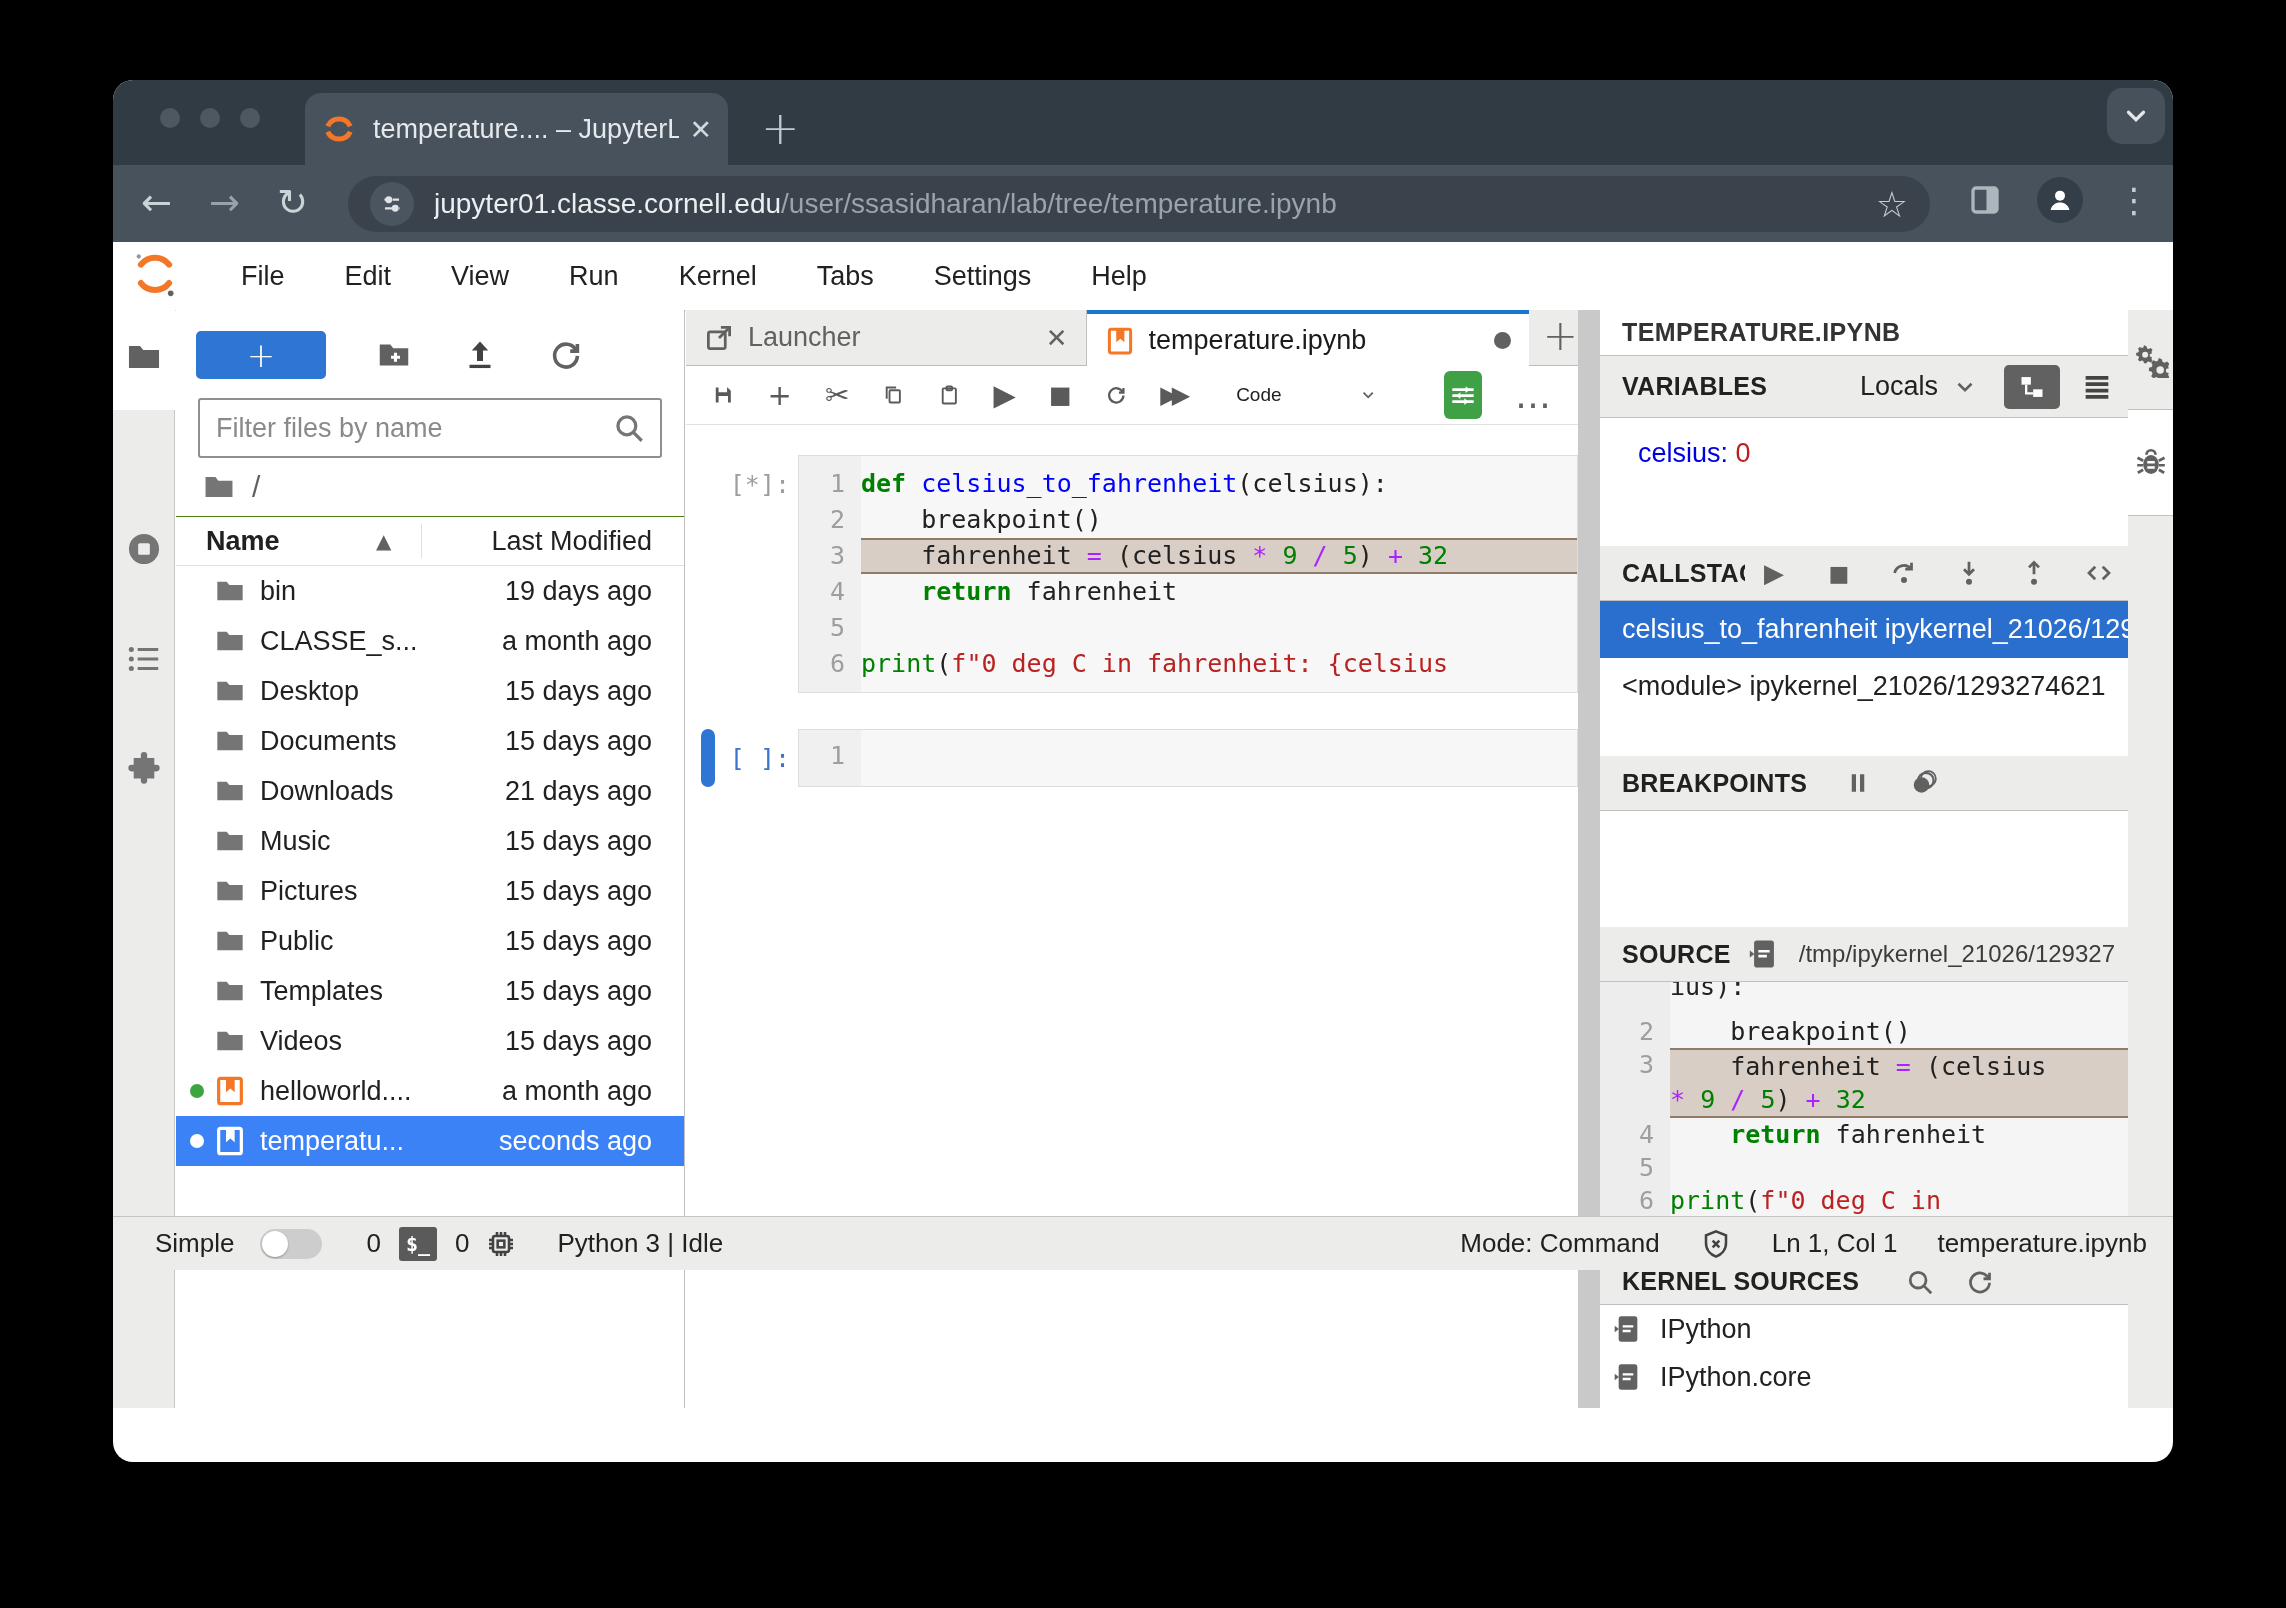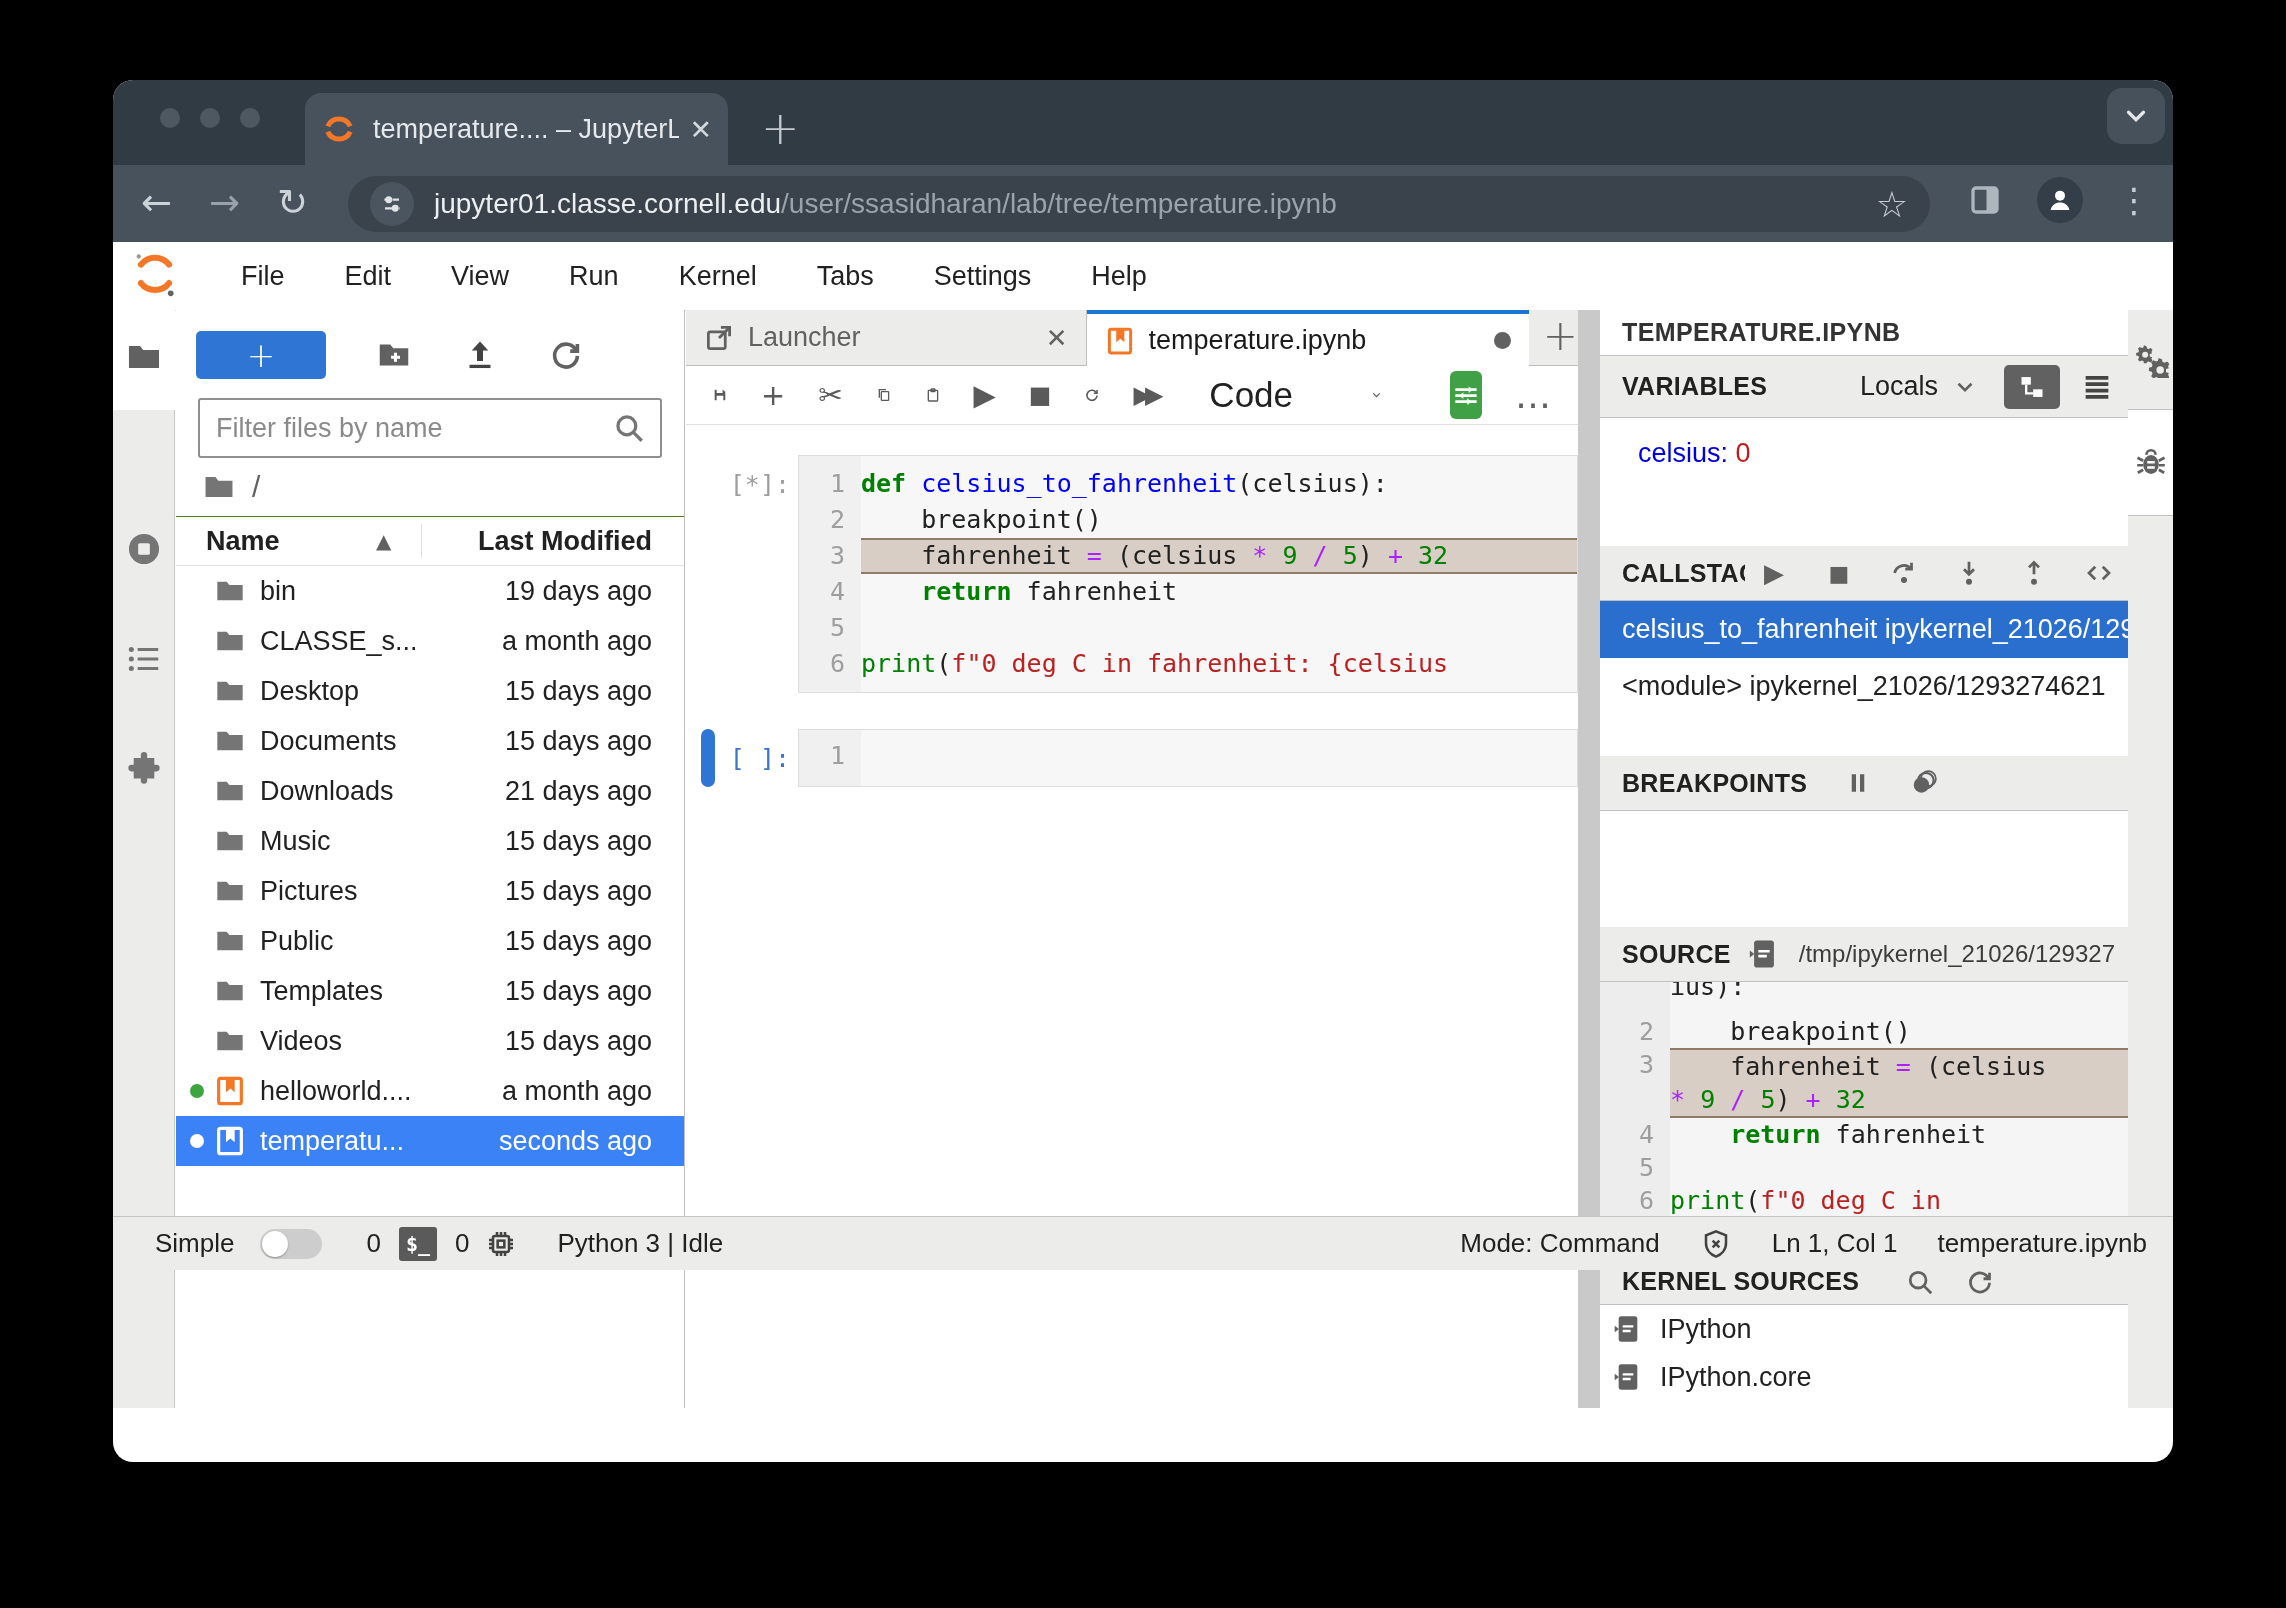--- a/index.html
+++ b/index.html
@@ -54,21 +54,21 @@
   .filter-box{margin:12px 22px 0 22px;height:56px;border:2px solid #8f8f8f;border-radius:3px;display:flex;align-items:center;background:#fff}
   .filter-box input{flex:1;border:0;outline:0;font-size:27px;padding:0 0 0 16px;color:#212121;background:transparent;font-family:"Liberation Sans",sans-serif}
   .filter-box input::placeholder{color:#8a8a8a}
   .filter-box .s-ic{width:34px;height:34px;margin-right:14px;color:#757575;flex:none}
   .crumbs{display:flex;align-items:center;height:58px;padding-left:26px;gap:16px;font-size:30px;color:#616161}
   .crumbs .c-ic{width:34px;height:34px;color:#757575}
   .fheader{display:flex;align-items:center;height:48px;border-top:1px solid #4d7c0f;border-bottom:1px solid #e0e0e0;font-size:27px;font-weight:bold}
   .fh-name{padding-left:30px;width:170px}
   .fh-arrow{font-size:20px;color:#616161}
   .fh-div{width:1px;height:34px;background:#e0e0e0;margin-left:30px}
-  .fh-mod{flex:1;text-align:right;padding-right:32px;font-weight:bold}
+  .fh-mod{flex:1;text-align:right;padding-right:32px;font-weight:normal}
   .file-list{}
   .file-row{height:50px;display:flex;align-items:center;padding-left:14px}
   .file-row.selected{background:#3b82f6;color:#fff}
   .run-dot{width:14px;height:14px;border-radius:50%;margin-right:10px;background:transparent;flex:none}
   .run-dot.on{background:#3da53f}
   .file-row.selected .run-dot.on{background:#fff}
   .file-icn{width:32px;height:32px;margin-right:14px;color:#757575;flex:none}
   .file-row.selected .file-icn{color:#fff}
   .file-name{font-size:27px;flex:1;white-space:nowrap;overflow:hidden}
   .file-date{font-size:27px;padding-right:32px;white-space:nowrap}
@@ -79,21 +79,21 @@
   .dtab{display:flex;align-items:center;padding:0 18px;box-sizing:border-box;font-size:27px;color:#616161}
   .dtab.launcher{width:404px;border-right:1px solid #c0c0c0}
   .dtab .d-ic{width:30px;height:30px;margin-right:14px;flex:none}
   .dtab .lbl{flex:1;white-space:nowrap;overflow:hidden}
   .dtab .x{font-size:26px;margin-left:10px}
   .dtab.active{width:446px;background:#fff;border-top:4px solid #1976d2;color:#1a1a1a;height:57px}
   .dirty-dot{width:17px;height:17px;border-radius:50%;background:#616161;margin-left:12px;flex:none}
   .addtab{font-size:42px;font-weight:300;color:#616161;line-height:52px;margin-left:14px}
   .ntoolbar{height:58px;border-bottom:1px solid #e0e0e0;display:flex;align-items:center;padding:0 14px 0 26px;gap:33px}
   .tb-ic{width:32px;height:32px;color:#5a5a5a;display:flex;align-items:center;justify-content:center;font-size:29px}
-  .celltype{font-size:35px;color:#212121;margin-left:20px}
+  .celltype{font-size:19px;color:#212121;margin-left:20px}
   .tb-chev{width:26px;height:26px;color:#616161;margin-left:44px}
   .dbg-toggle{width:54px;height:48px;background:#3fa045;border-radius:6px;display:flex;align-items:center;justify-content:center;margin-left:34px}
   .tb-more{margin-left:auto;font-size:36px;color:#616161;letter-spacing:3px;padding-right:10px}
 
   .cell{position:relative;display:flex;margin-top:30px}
   .collapser{position:absolute;left:15px;top:0;width:14px;height:58px;border-radius:7px;background:#2e75d4}
   .prompt{width:104px;text-align:right;font-family:"DejaVu Sans Mono",monospace;font-size:25px;color:#9e9e9e;padding-top:15px;flex:none}
   .prompt.blue{color:#3b74c8}
   .editor{margin-left:8px;width:782px;border:1px solid #ddd;box-sizing:border-box;
           font-family:"DejaVu Sans Mono",monospace;font-size:25px;overflow:hidden;

